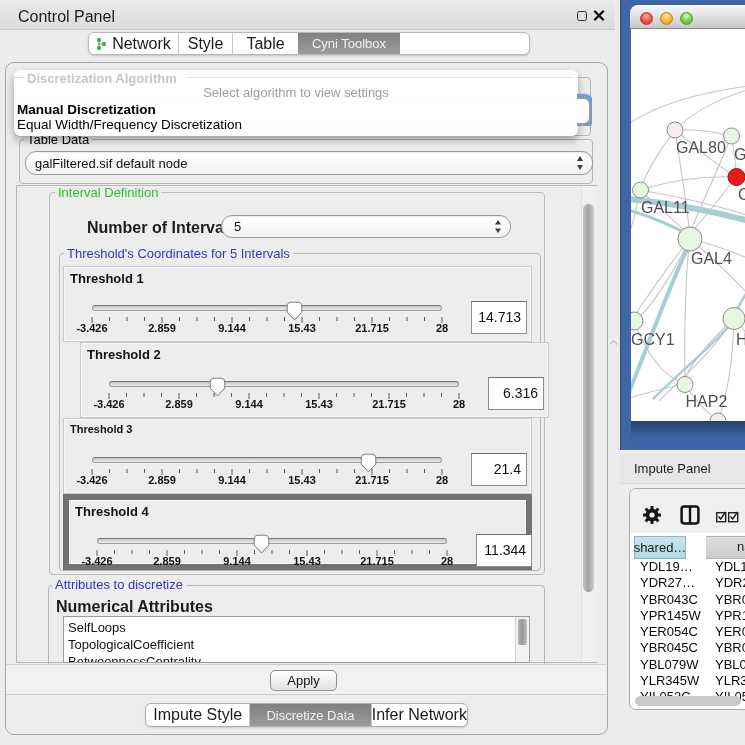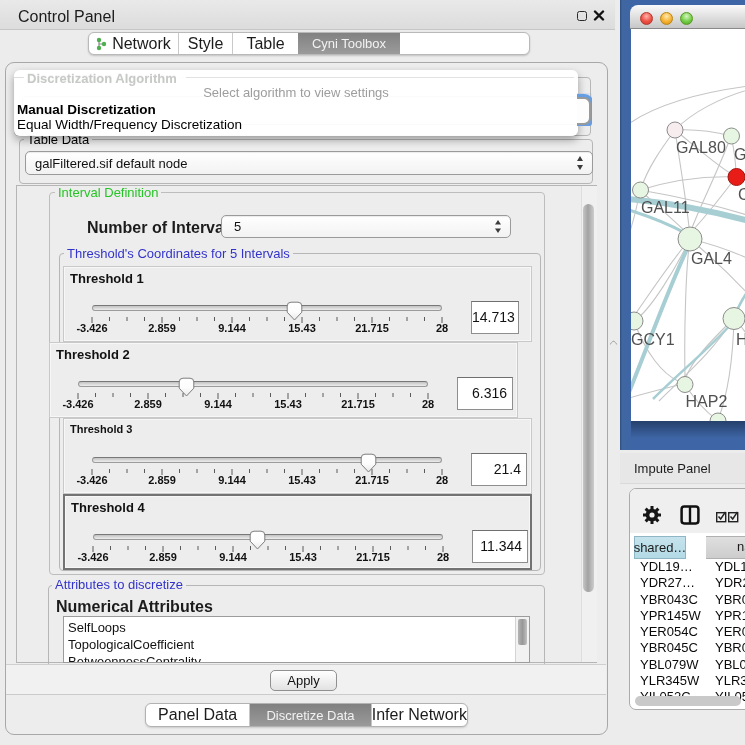--- a/index.html
+++ b/index.html
@@ -5,21 +5,21 @@
   html,body{margin:0;padding:0;}
   body{width:745px;height:745px;position:relative;overflow:hidden;
        background:#ececec;font-family:"Liberation Sans",sans-serif;
        -webkit-font-smoothing:antialiased;}
   .abs{position:absolute;}
   .t13{font-size:16px;color:#1c1c1c;}
   .bold{font-weight:bold;}
   .grp{position:absolute;border:1px solid #b6b6b6;border-radius:4px;}
   .gtitle{position:absolute;background:#ededed;padding:0 3px;font-size:13px;line-height:14px;}
   .combo{position:absolute;background:linear-gradient(#ffffff,#f2f2f2);
-         border:1px solid #9a9a9a;border-radius:5px;
+         border:1px solid #9a9a9a;border-radius:11px;
          box-shadow:inset 0 1px 1px rgba(0,0,0,0.08);}
   .combo .ctext{position:absolute;left:9px;top:0;bottom:0;font-size:13px;color:#111;
          display:flex;align-items:center;}
 </style>
 </head>
 <body>
 
 <div class="abs" style="left:0;top:0;width:615px;height:29px;
      background:linear-gradient(#e9e9e9,#dcdcdc);border-bottom:1px solid #c6c6c6;"></div>
 <div class="abs t13" style="left:18px;top:8px;">Control Panel</div>
@@ -131,25 +131,25 @@
       </g>
   </svg>
   <div style="position:absolute;left:0;top:55px;height:12px;font-size:11px;font-weight:bold;color:#111;">
       <span style="position:absolute;left:-12px;top:0;width:80px;text-align:center;">-3.426</span>
       <span style="position:absolute;left:58px;top:0;width:80px;text-align:center;">2.859</span>
       <span style="position:absolute;left:128px;top:0;width:80px;text-align:center;">9.144</span>
       <span style="position:absolute;left:198px;top:0;width:80px;text-align:center;">15.43</span>
       <span style="position:absolute;left:268px;top:0;width:80px;text-align:center;">21.715</span>
       <span style="position:absolute;left:338px;top:0;width:80px;text-align:center;">28</span>
     </div>
-  <div style="position:absolute;left:407px;top:34px;width:48px;height:33px;background:#fff;box-sizing:border-box;border:1px solid #8e8e8e;border-top-color:#6f6f6f;
+  <div style="position:absolute;left:407px;top:34px;width:56px;height:33px;background:#fff;box-sizing:border-box;border:1px solid #8e8e8e;border-top-color:#6f6f6f;
        font-size:14px;color:#111;text-align:right;line-height:31px;padding-right:5px;">14.713</div>
 </div>
 
-<div class="abs" style="left:49px;top:342px;width:469px;height:76px;border:1px solid #c9c9c9;box-sizing:border-box;background:#ededed;box-shadow:inset 0 0 0 1px #f7f7f7;">
+<div class="abs" style="left:80px;top:342px;width:469px;height:76px;border:1px solid #c9c9c9;box-sizing:border-box;background:#ededed;box-shadow:inset 0 0 0 1px #f7f7f7;">
   <div style="position:absolute;left:6px;top:4px;font-size:13px;font-weight:bold;color:#111;">Threshold 2</div>
   <div style="position:absolute;left:28px;top:38px;width:350px;height:6px;box-sizing:border-box;border:1px solid #9b9b9b;border-top-color:#787878;border-radius:3px;background:linear-gradient(#c2c2c2,#ededed);"></div>
   <svg style="position:absolute;left:127.5px;top:34px;" width="17" height="20" viewBox="0 0 17 20">
     <path d="M1.2 5 Q1.2 1.2 5 1.2 L12 1.2 Q15.8 1.2 15.8 5 L15.8 11.2 L8.5 19 L1.2 11.2 Z" fill="url(#thg342)" stroke="#7e7e7e" stroke-width="1"></path>
     <defs>
         <linearGradient id="thg342" x1="0" y1="0" x2="0" y2="1">
       <stop offset="0" stop-color="#ffffff"></stop>
           <stop offset="0.55" stop-color="#fcfcfc"></stop>
           <stop offset="1" stop-color="#e8e8e8"></stop>
     </linearGradient>
@@ -235,21 +235,21 @@
       <span style="position:absolute;left:58px;top:0;width:80px;text-align:center;">2.859</span>
       <span style="position:absolute;left:128px;top:0;width:80px;text-align:center;">9.144</span>
       <span style="position:absolute;left:198px;top:0;width:80px;text-align:center;">15.43</span>
       <span style="position:absolute;left:268px;top:0;width:80px;text-align:center;">21.715</span>
       <span style="position:absolute;left:338px;top:0;width:80px;text-align:center;">28</span>
     </div>
   <div style="position:absolute;left:407px;top:34px;width:56px;height:33px;background:#fff;box-sizing:border-box;border:1px solid #8e8e8e;border-top-color:#6f6f6f;
        font-size:14px;color:#111;text-align:right;line-height:31px;padding-right:5px;">21.4</div>
 </div>
 
-<div class="abs" style="left:63px;top:494px;width:469px;height:76px;border:2px solid #737373;box-sizing:border-box;background:#ededed;box-shadow:inset 0 0 0 1px #f7f7f7;">
+<div class="abs" style="left:63px;top:494px;width:469px;height:76px;border:6px solid #737373;box-sizing:border-box;background:#ededed;box-shadow:inset 0 0 0 1px #f7f7f7;">
   <div style="position:absolute;left:6px;top:4px;font-size:13px;font-weight:bold;color:#111;">Threshold 4</div>
   <div style="position:absolute;left:28px;top:38px;width:350px;height:6px;box-sizing:border-box;border:1px solid #9b9b9b;border-top-color:#787878;border-radius:3px;background:linear-gradient(#c2c2c2,#ededed);"></div>
   <svg style="position:absolute;left:183.5px;top:34px;" width="17" height="20" viewBox="0 0 17 20">
     <path d="M1.2 5 Q1.2 1.2 5 1.2 L12 1.2 Q15.8 1.2 15.8 5 L15.8 11.2 L8.5 19 L1.2 11.2 Z" fill="url(#thg494)" stroke="#7e7e7e" stroke-width="1"></path>
     <defs>
         <linearGradient id="thg494" x1="0" y1="0" x2="0" y2="1">
       <stop offset="0" stop-color="#ffffff"></stop>
           <stop offset="0.55" stop-color="#fcfcfc"></stop>
           <stop offset="1" stop-color="#e8e8e8"></stop>
     </linearGradient>
@@ -310,21 +310,21 @@
 <div class="abs" style="left:6px;top:664px;width:600px;height:31px;background:#f1f1f1;
      border-top:1px solid #cfcfcf;border-bottom:1px solid #cbcbcb;box-sizing:border-box;"></div>
 <div class="abs" style="left:270px;top:670px;width:67px;height:21px;border:1px solid #909090;border-radius:5px;
      background:linear-gradient(#ffffff,#e2e2e2);box-sizing:border-box;
      display:flex;align-items:center;justify-content:center;font-size:13px;color:#111;">Apply</div>
 
 <div class="abs" style="left:145px;top:703px;width:323px;height:24px;background:#fff;
      border:1px solid #b2b2b2;border-radius:6px;box-shadow:0 1px 2px rgba(0,0,0,0.15);
      display:flex;box-sizing:border-box;overflow:hidden;">
   <div style="width:104px;display:flex;align-items:center;justify-content:center;border-right:1px solid #c6c6c6;">
-      <span class="t13">Panel Data</span>
+      <span class="t13">Impute Style</span>
     </div>
   <div style="width:121px;display:flex;align-items:center;justify-content:center;background:linear-gradient(#808080,#9a9a9a);">
       <span style="font-size:13px;color:#f2f2f2;">Discretize Data</span>
     </div>
   <div style="width:96px;display:flex;align-items:center;justify-content:center;border-left:1px solid #c6c6c6;">
       <span class="t13">Infer Network</span>
     </div>
 </div>
 
 <div class="abs" style="left:14px;top:70px;width:564px;height:66px;

